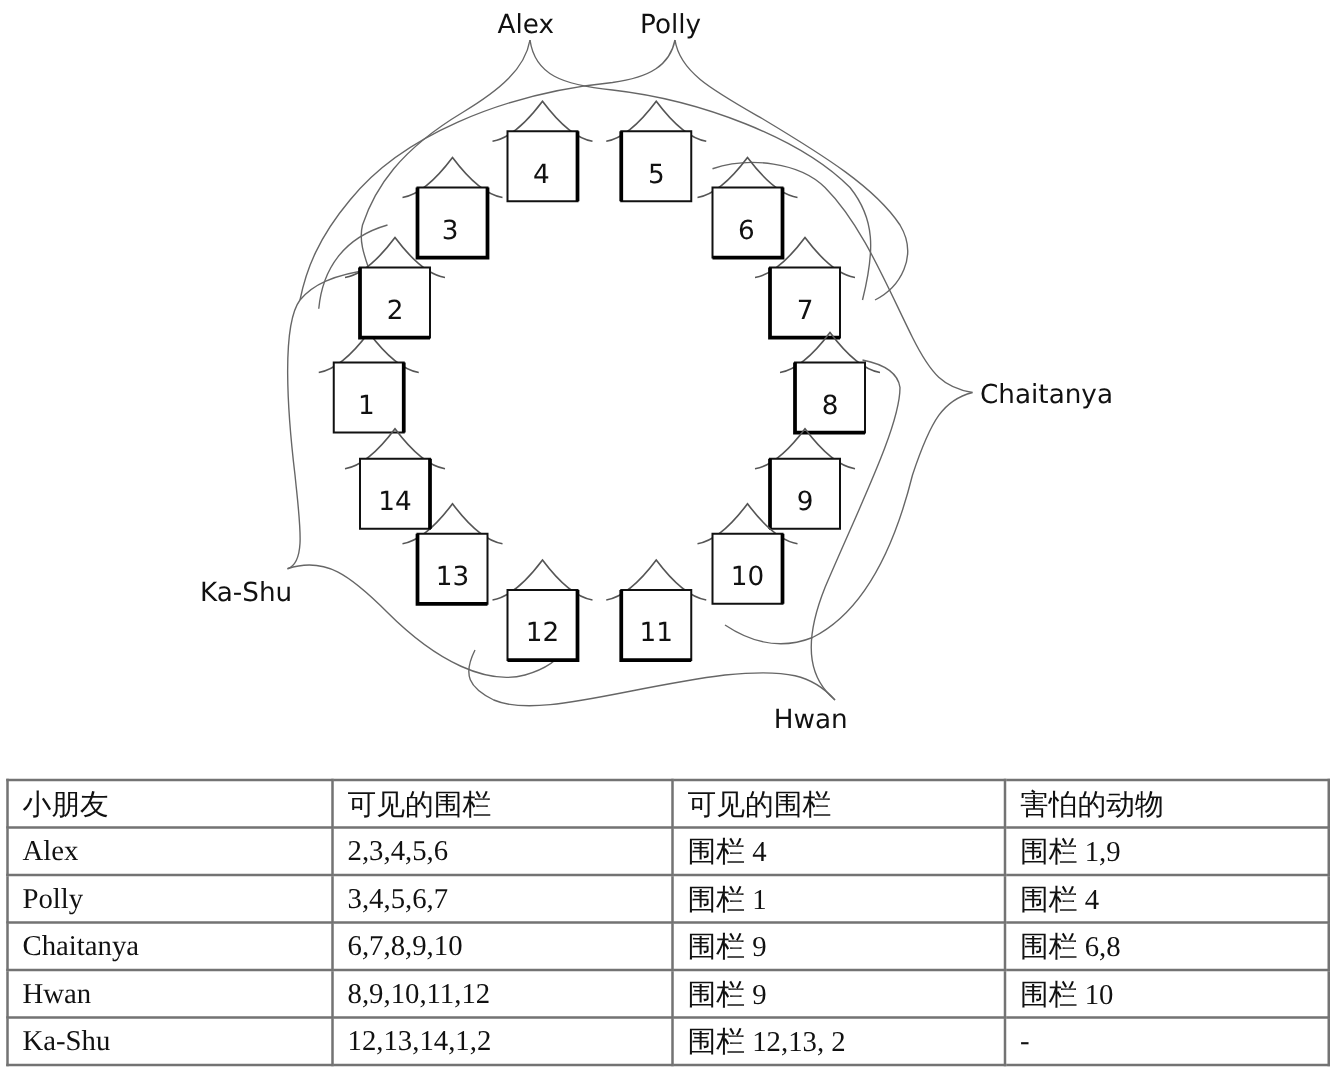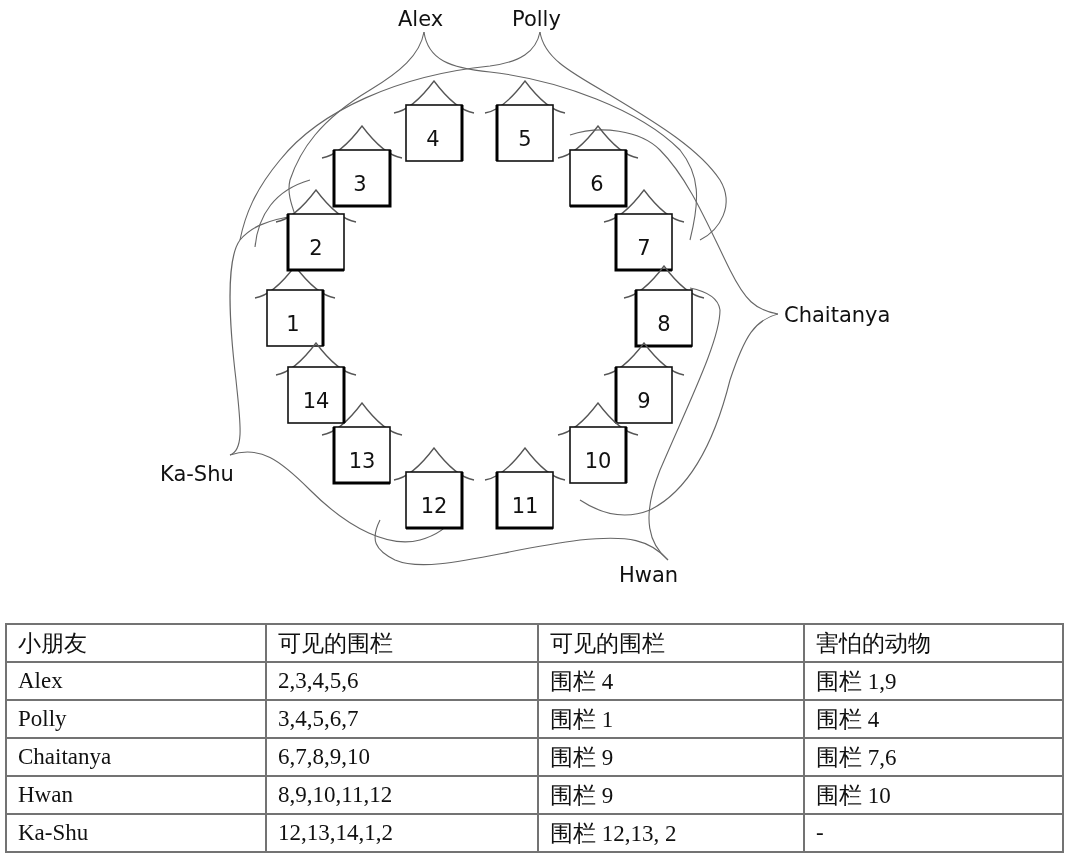--- a/index.html
+++ b/index.html
@@ -148,21 +148,21 @@
   <tr>
     <td>Polly</td>
     <td>3,4,5,6,7</td>
     <td>围栏 1</td>
     <td>围栏 4</td>
   </tr>
   <tr>
     <td>Chaitanya</td>
     <td>6,7,8,9,10</td>
     <td>围栏 9</td>
-    <td>围栏 7,6</td>
+    <td>围栏 6,8</td>
   </tr>
   <tr>
     <td>Hwan</td>
     <td>8,9,10,11,12</td>
     <td>围栏 9</td>
     <td>围栏 10</td>
   </tr>
   <tr>
     <td>Ka-Shu</td>
     <td>12,13,14,1,2</td>

